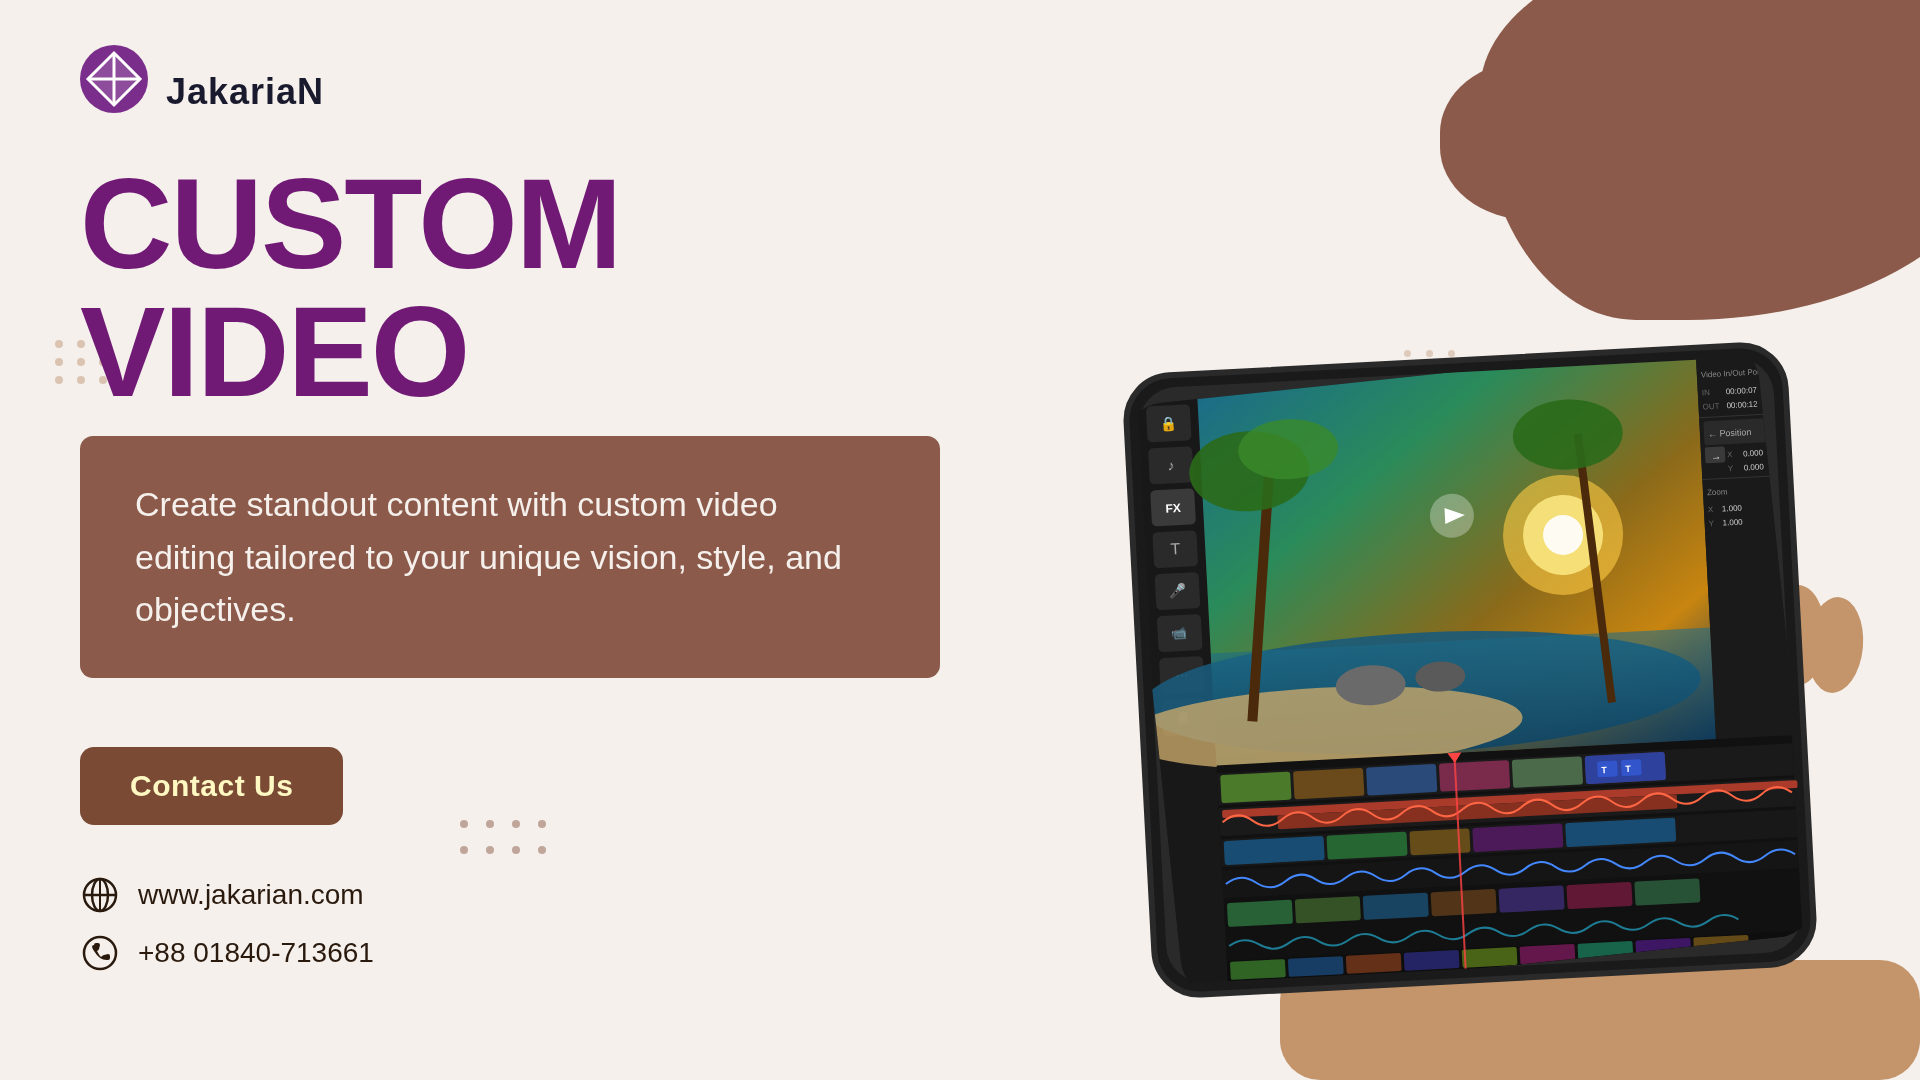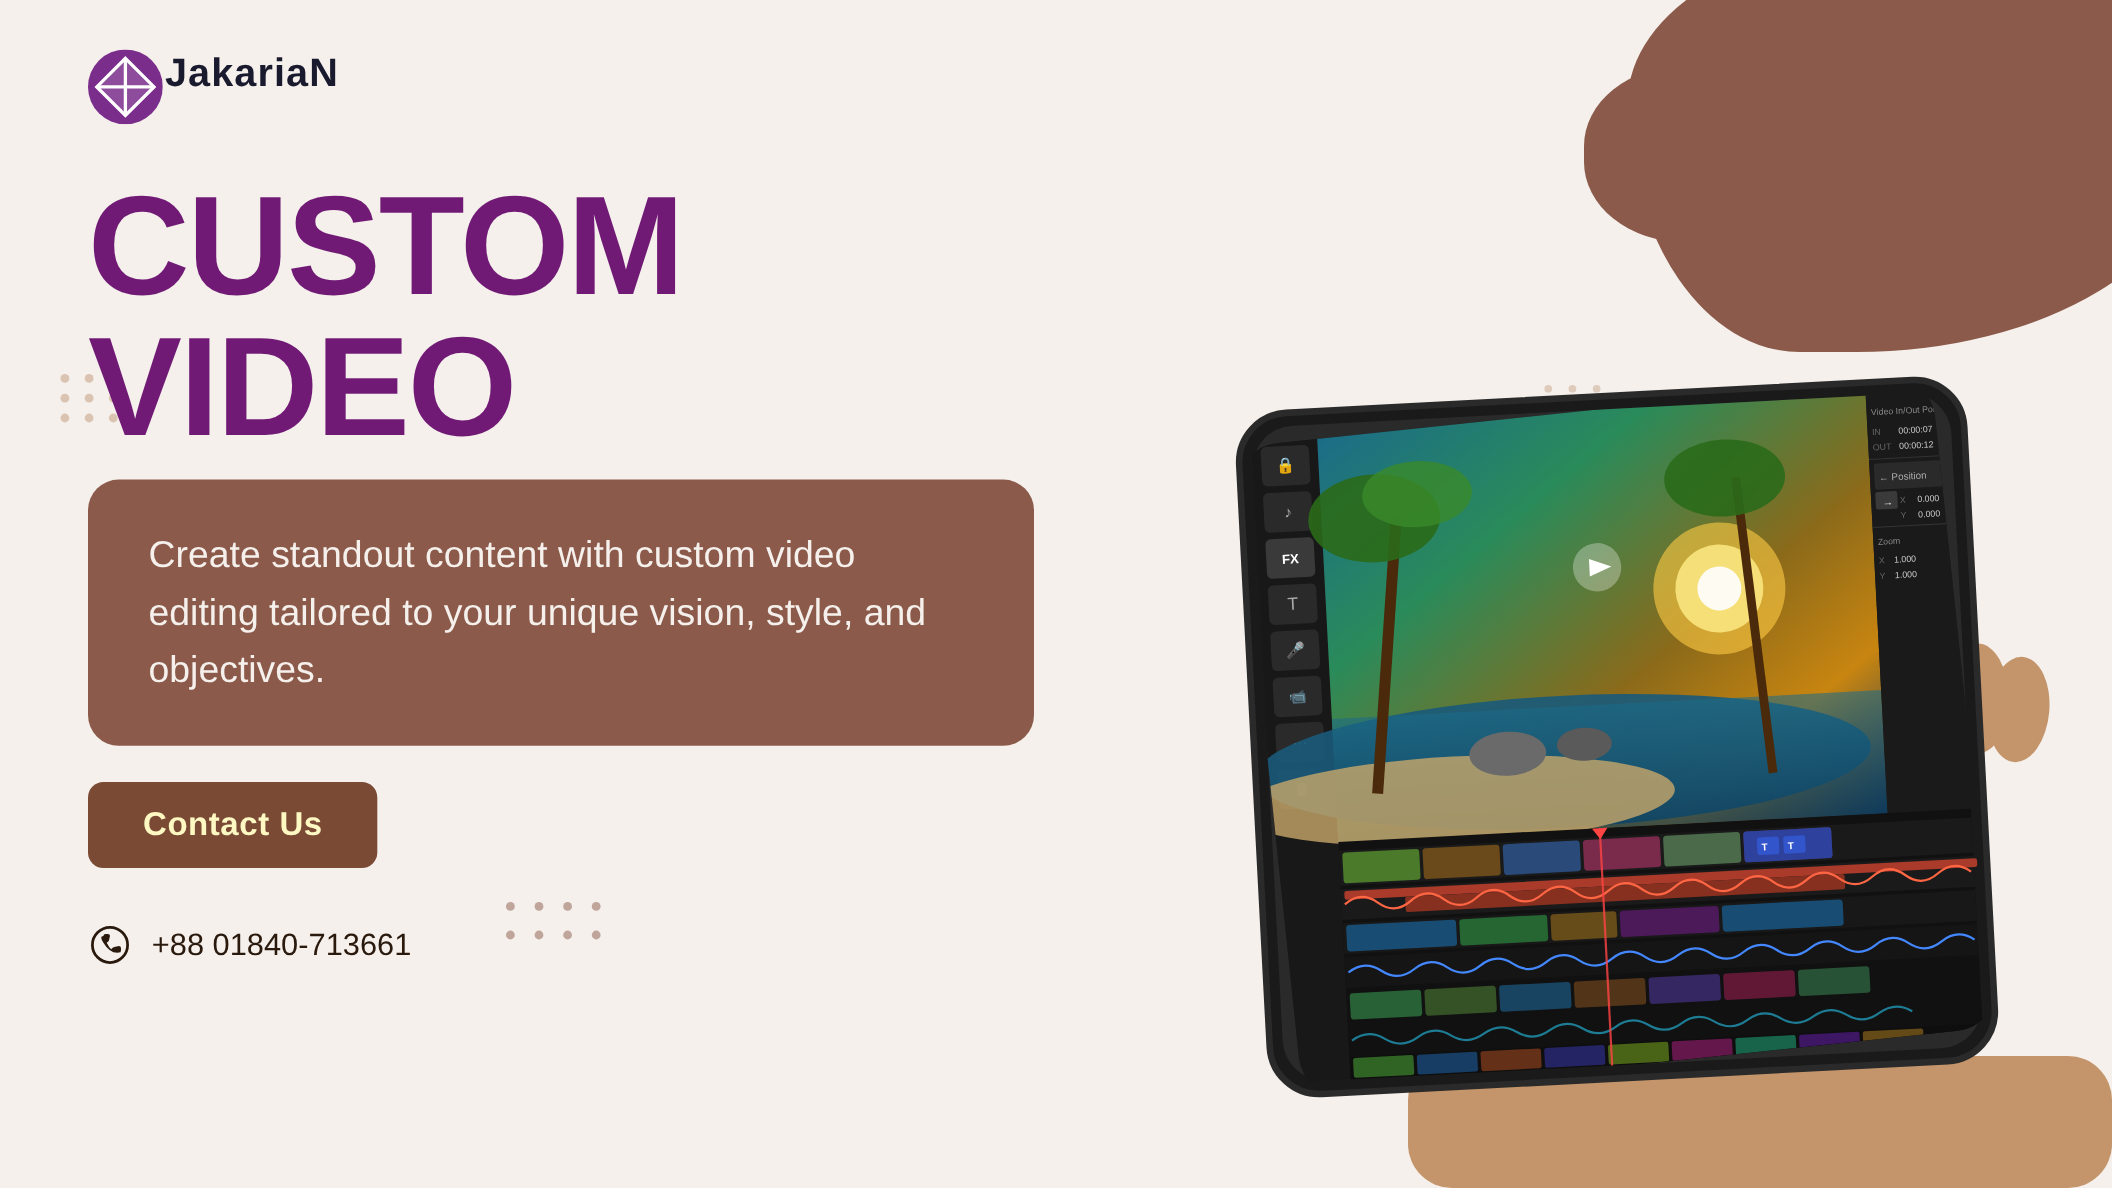--- a/index.html
+++ b/index.html
@@ -88,22 +88,22 @@
       background-color: #8b5a4a;
       opacity: 0.5;
     }
 
     
     .header {
       position: absolute;
       top: 45px;
       left: 80px;
       display: flex;
-      align-items: flex-start;
-      gap: 2px;
+      align-items: flex-end;
+      gap: 18px;
       z-index: 10;
     }
 
     .logo-icon {
       width: 68px;
       height: 68px;
     }
 
     .logo-text {
       font-size: 36px;
@@ -127,24 +127,24 @@
       color: #701a75;
       line-height: 1.0;
       letter-spacing: -2px;
       text-transform: uppercase;
       margin-bottom: 20px;
     }
 
     
     .description-box {
       background-color: #8b5a4a;
-      border-radius: 28px;
+      border-radius: 13px;
       padding: 42px 55px;
       max-width: 880px;
-      margin-bottom: 33px;
+      margin-bottom: 69px;
     }
 
     .description-text {
       font-size: 34px;
       color: #f5f0ec;
       line-height: 1.55;
       font-weight: 400;
     }
 
     
@@ -257,20 +257,29 @@
   
   <div class="description-box">
     <p class="description-text">Create standout content with custom video editing tailored to your unique vision, style, and objectives.</p>
   </div>
 
   
   <button class="contact-btn">Contact Us</button>
 
   
   <div class="contact-info">
+    <div class="contact-item">
+      <svg class="contact-icon" viewBox="0 0 40 40" xmlns="http://www.w3.org/2000/svg">
+        <circle cx="20" cy="20" r="16" fill="none" stroke="#2a1a0e" stroke-width="2.5"></circle>
+        <ellipse cx="20" cy="20" rx="8" ry="16" fill="none" stroke="#2a1a0e" stroke-width="2.5"></ellipse>
+        <line x1="4" y1="20" x2="36" y2="20" stroke="#2a1a0e" stroke-width="2.5"></line>
+        <line x1="20" y1="4" x2="20" y2="36" stroke="#2a1a0e" stroke-width="2"></line>
+      </svg>
+      <span class="contact-label">www.jakarian.com</span>
+    </div>
     <div class="contact-item">
       <svg class="contact-icon" viewBox="0 0 40 40" xmlns="http://www.w3.org/2000/svg">
         <circle cx="20" cy="20" r="16" fill="none" stroke="#2a1a0e" stroke-width="2.5"></circle>
         <path d="M14 12 Q14 10 16 10 L18 10 Q20 10 20 12 L19 16 Q19 17 17 18 Q19 22 21 24 Q23 22 24 22 L28 21 Q30 21 30 23 L30 25 Q30 27 28 27 Q20 28 14 18 Q10 12 14 12Z" fill="#2a1a0e" stroke="none"></path>
       </svg>
       <span class="contact-label">+88 01840-713661</span>
     </div>
 
   </div>
 </main>

